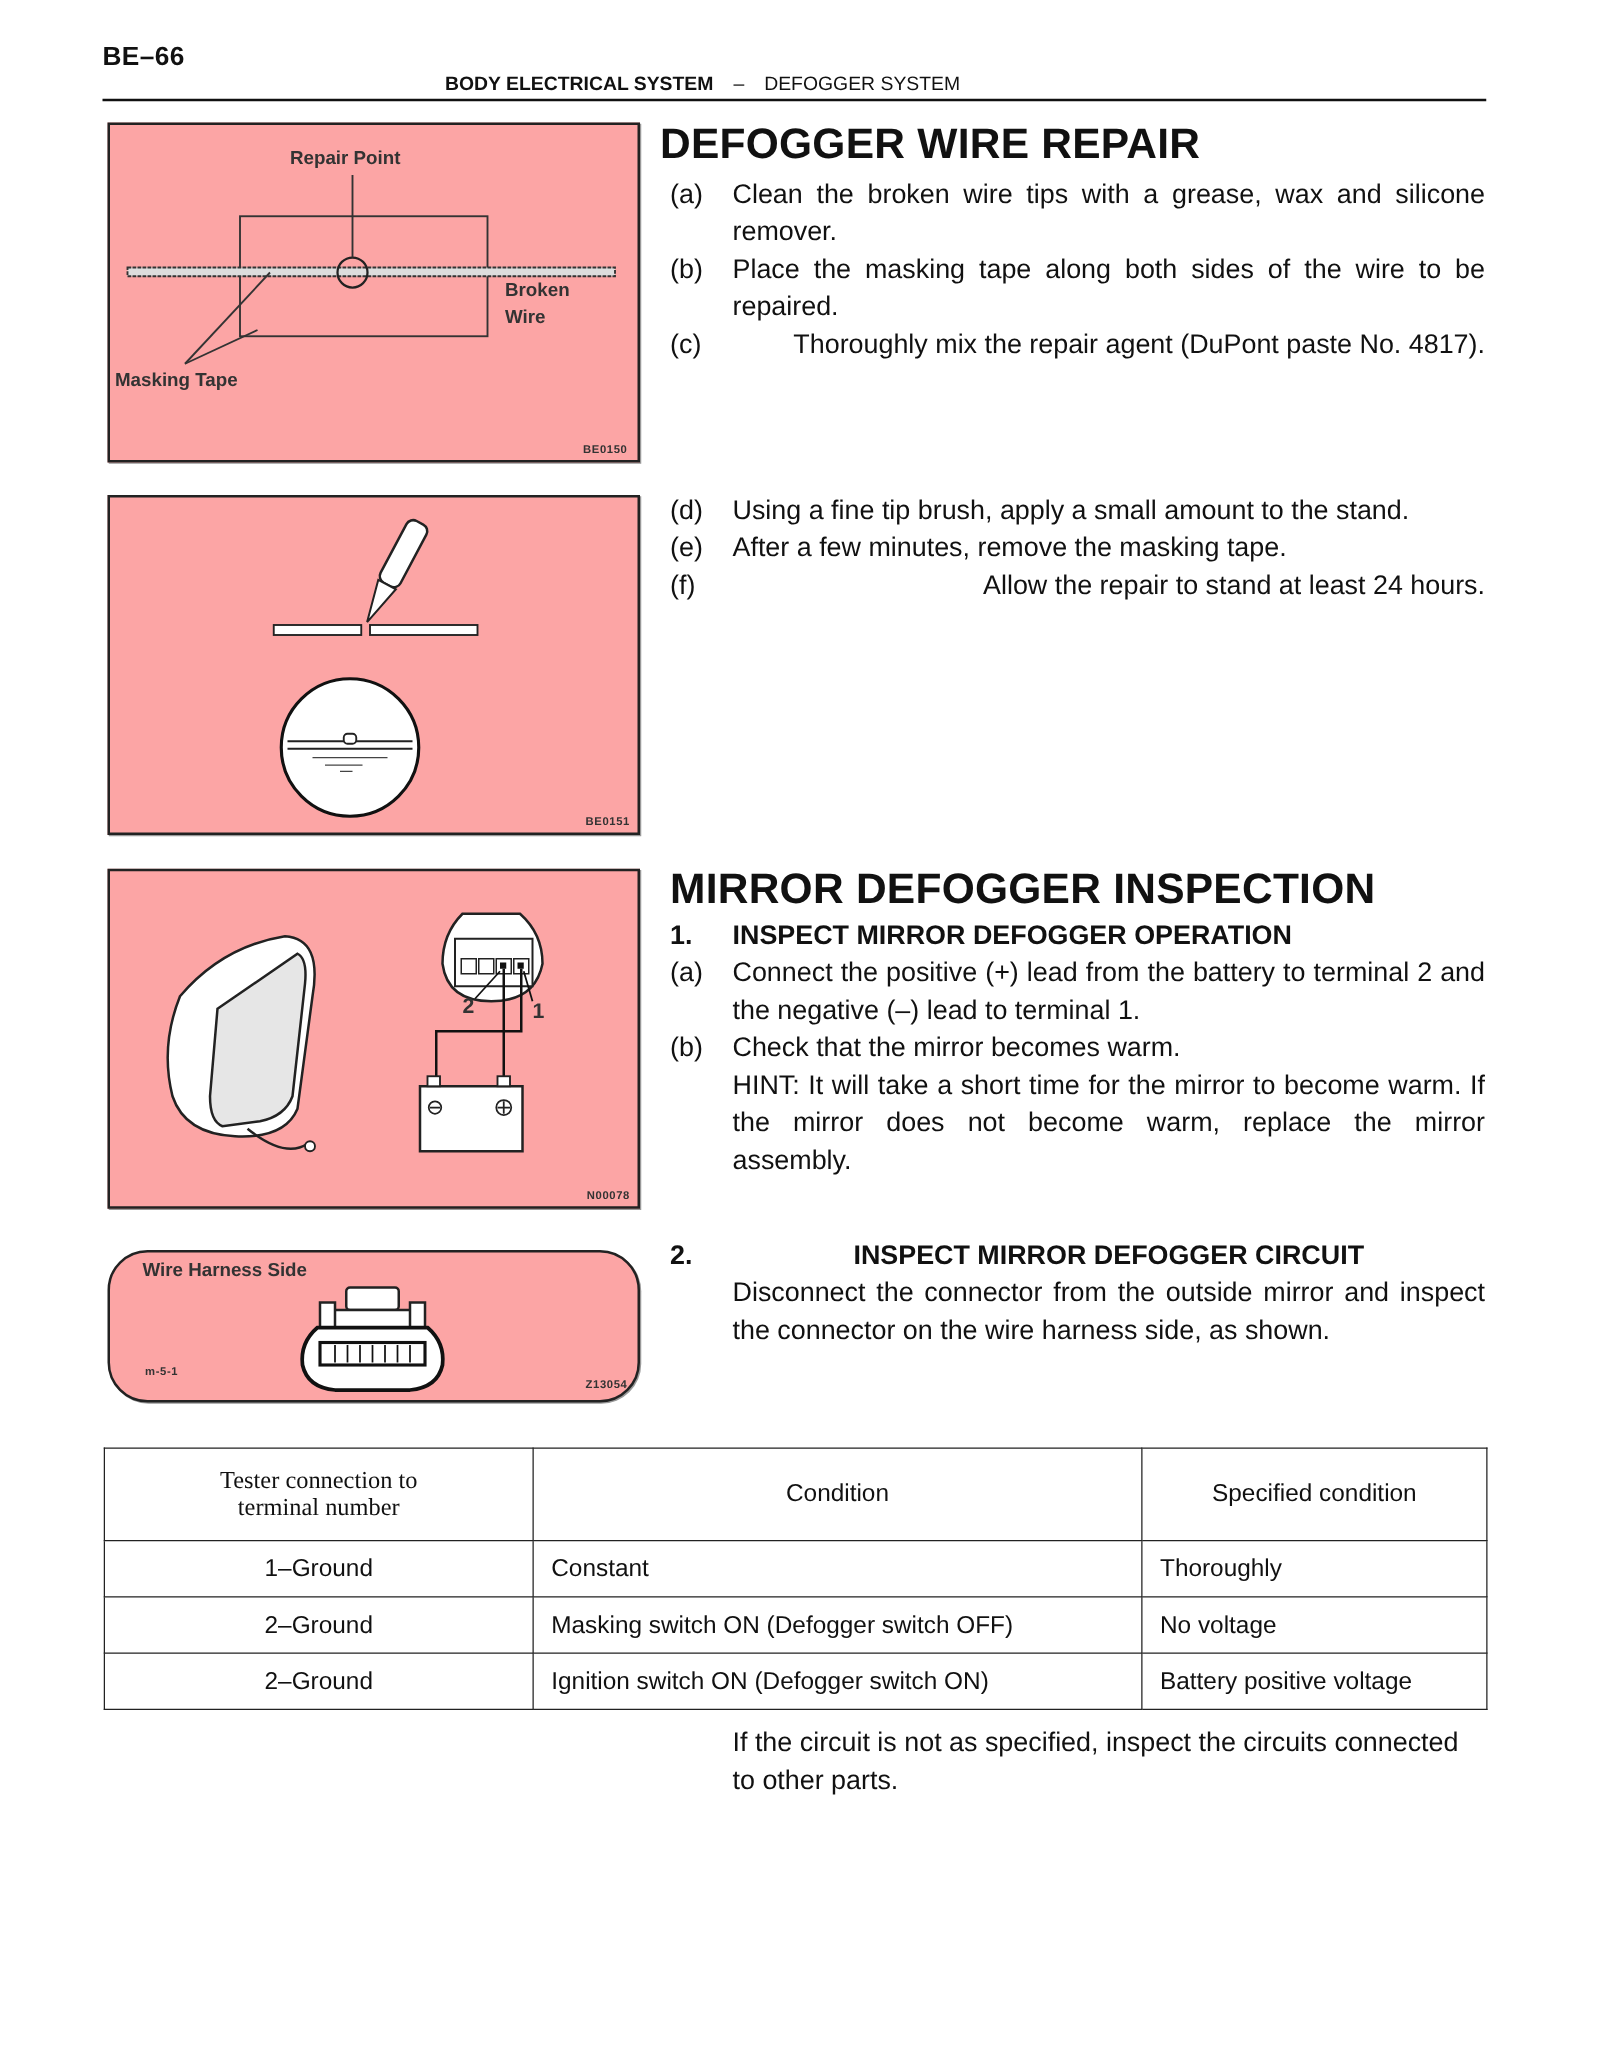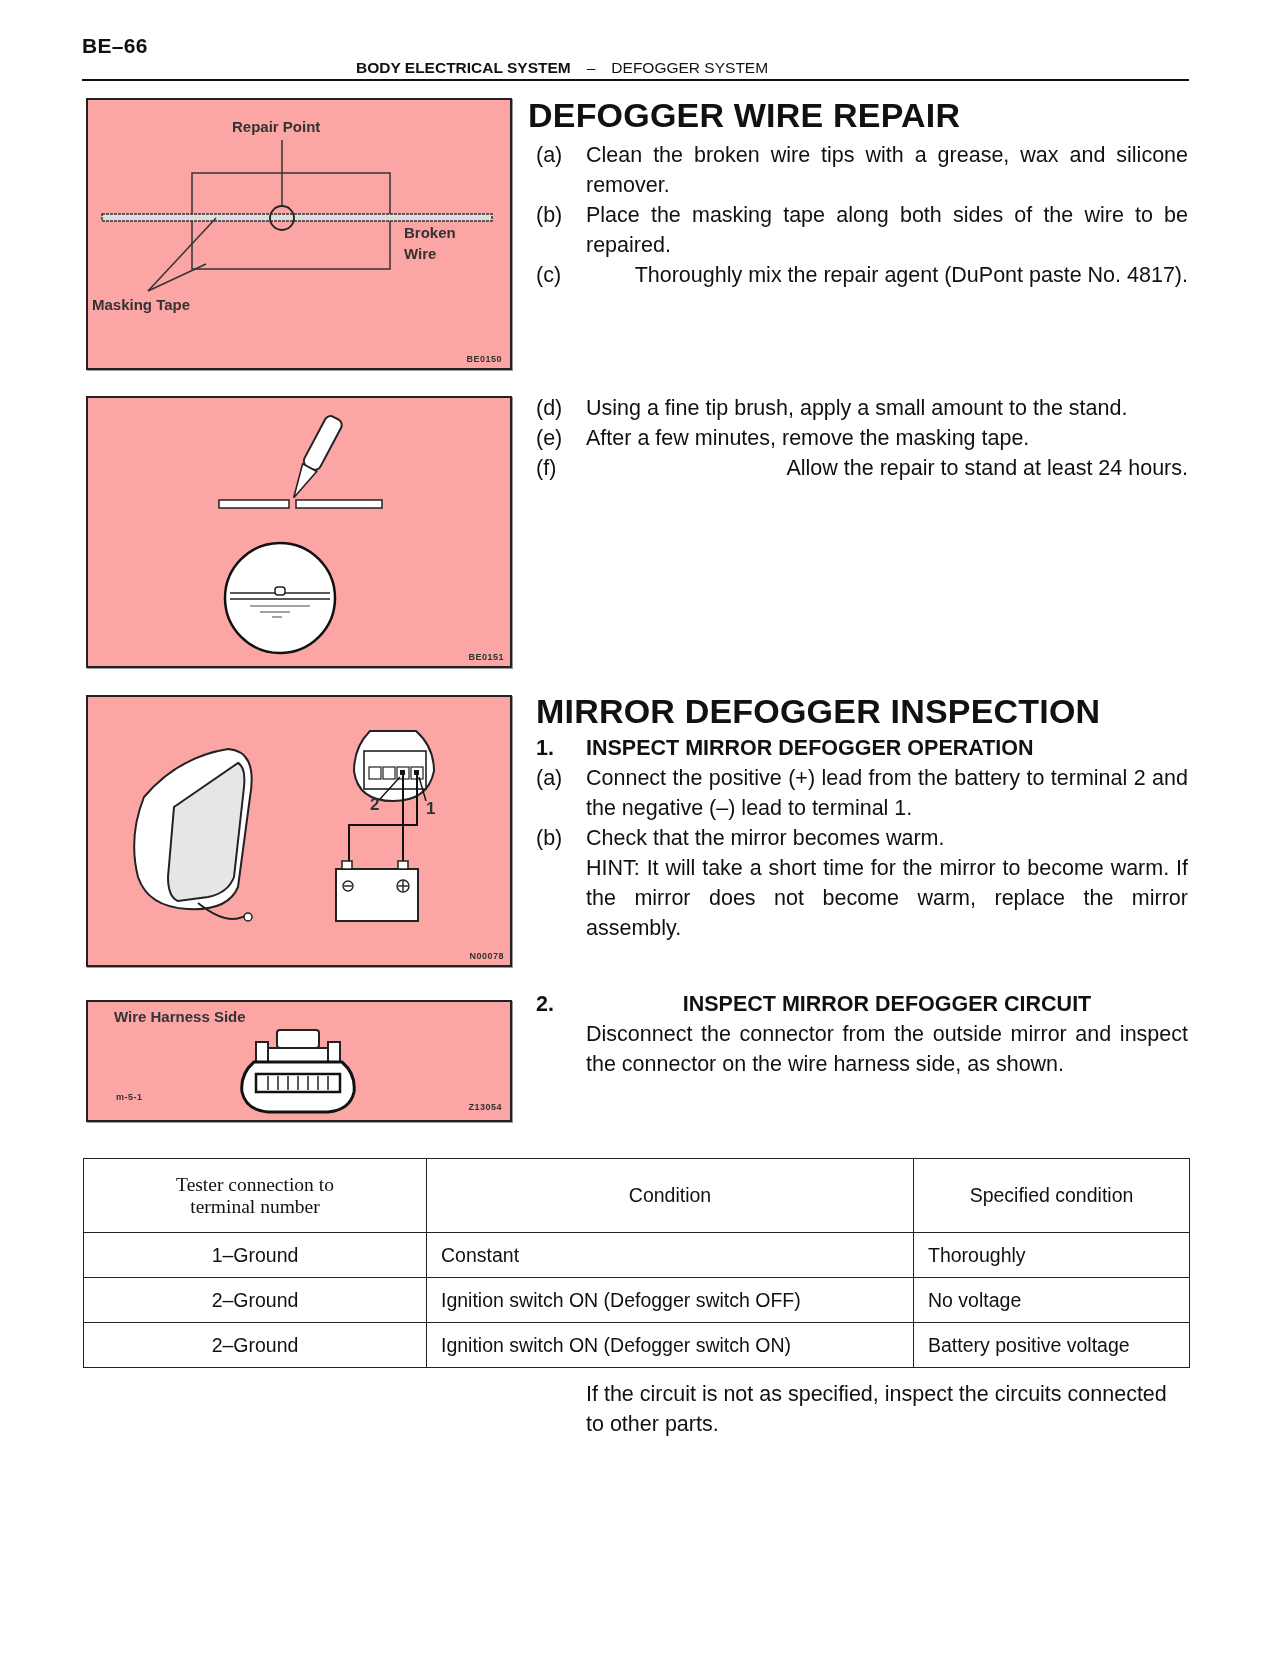--- a/index.html
+++ b/index.html
@@ -95,21 +95,21 @@
     <line x1="256" y1="189" x2="264" y2="189" stroke="#222" stroke-width="1.4"></line>
     <circle cx="315" cy="189" r="6" fill="#fff" stroke="#222" stroke-width="1.4"></circle>
     <line x1="310" y1="189" x2="320" y2="189" stroke="#222" stroke-width="1.4"></line>
     <line x1="315" y1="184" x2="315" y2="194" stroke="#222" stroke-width="1.4"></line>
   </svg>
   <span class="lbl" style="left:282px;top:98px;font-size:17px;">2</span>
   <span class="lbl" style="left:338px;top:102px;font-size:17px;">1</span>
   <span class="code" style="right:6px;bottom:4px;">N00078</span>
 </div>
 
-<div class="fig" style="left:86px;top:1000px;width:422px;height:118px;">
+<div class="fig" style="left:86px;top:1000px;width:422px;height:118px;border-radius:32px;">
   <svg viewBox="0 0 422 118">
     <rect x="189" y="28" width="42" height="18" rx="3" fill="#fff" stroke="#222" stroke-width="2"></rect>
     <rect x="178" y="46" width="64" height="14" fill="#fff" stroke="#222" stroke-width="2"></rect>
     <rect x="168" y="40" width="12" height="20" fill="#fff" stroke="#222" stroke-width="2"></rect>
     <rect x="240" y="40" width="12" height="20" fill="#fff" stroke="#222" stroke-width="2"></rect>
     <path d="M166 60 L254 60 Q268 72 266 90 Q262 108 240 110 L180 110 Q158 108 154 90 Q152 72 166 60 Z" fill="#fff" stroke="#111" stroke-width="3"></path>
     <rect x="168" y="72" width="84" height="18" fill="#fff" stroke="#111" stroke-width="2.5"></rect>
     <g stroke="#111" stroke-width="1.4">
       <line x1="180" y1="74" x2="180" y2="88"></line>
         <line x1="190" y1="74" x2="190" y2="88"></line>
@@ -188,21 +188,21 @@
     </tr>
   </thead>
   <tbody>
     <tr>
       <td class="c">1–Ground</td>
       <td class="l">Constant</td>
       <td class="l">Thoroughly</td>
     </tr>
     <tr>
       <td class="c">2–Ground</td>
-      <td class="l">Ignition switch ON (Defogger switch OFF)</td>
+      <td class="l">Masking switch ON (Defogger switch OFF)</td>
       <td class="l">No voltage</td>
     </tr>
     <tr>
       <td class="c">2–Ground</td>
       <td class="l">Ignition switch ON (Defogger switch ON)</td>
       <td class="l">Battery positive voltage</td>
     </tr>
   </tbody>
 </table>
 

